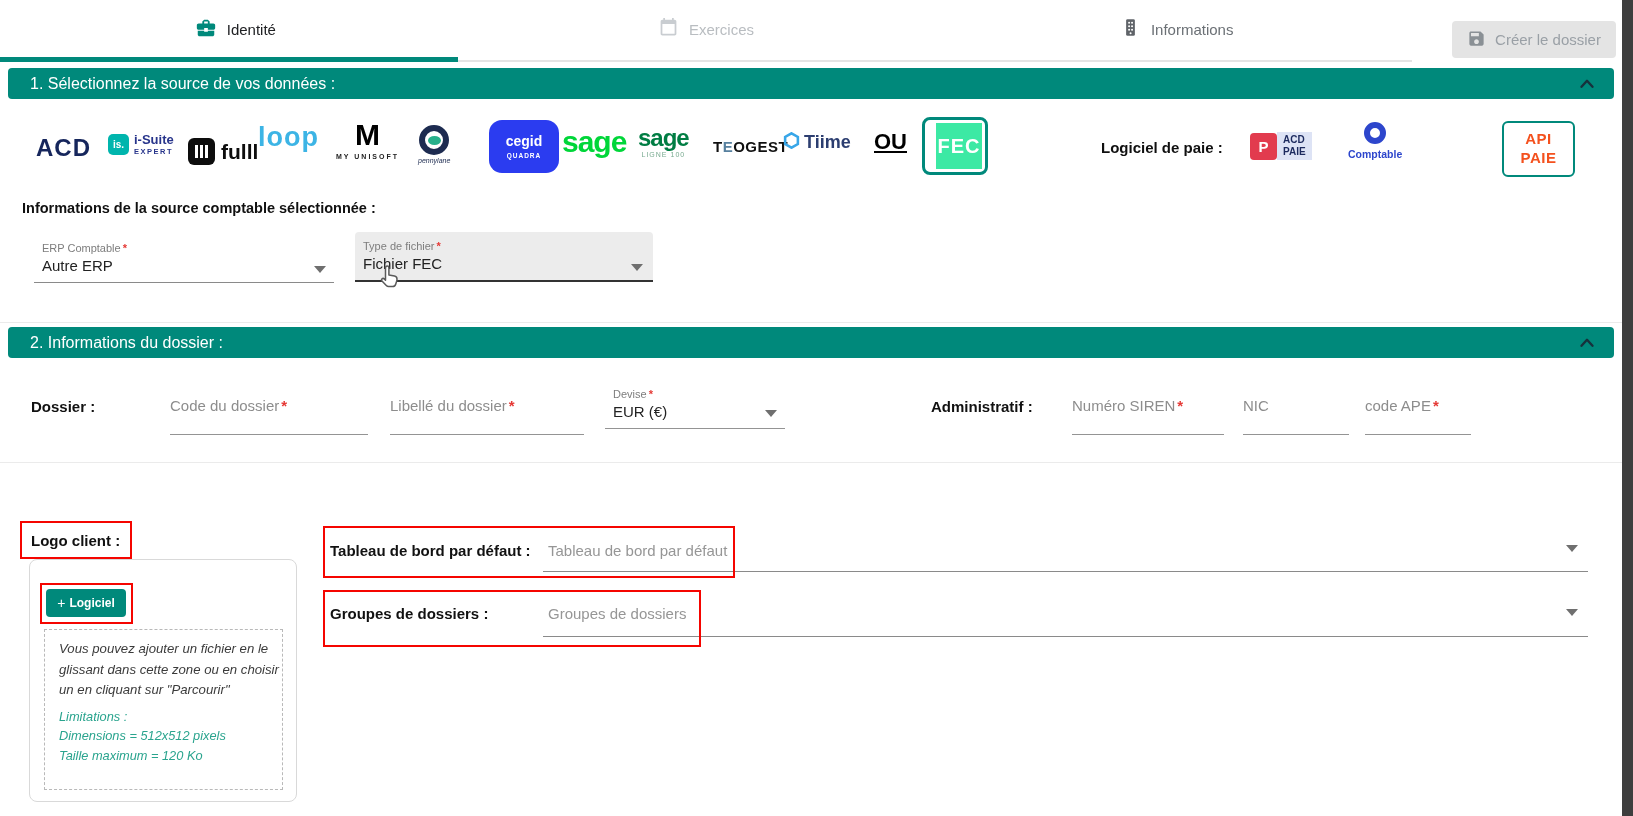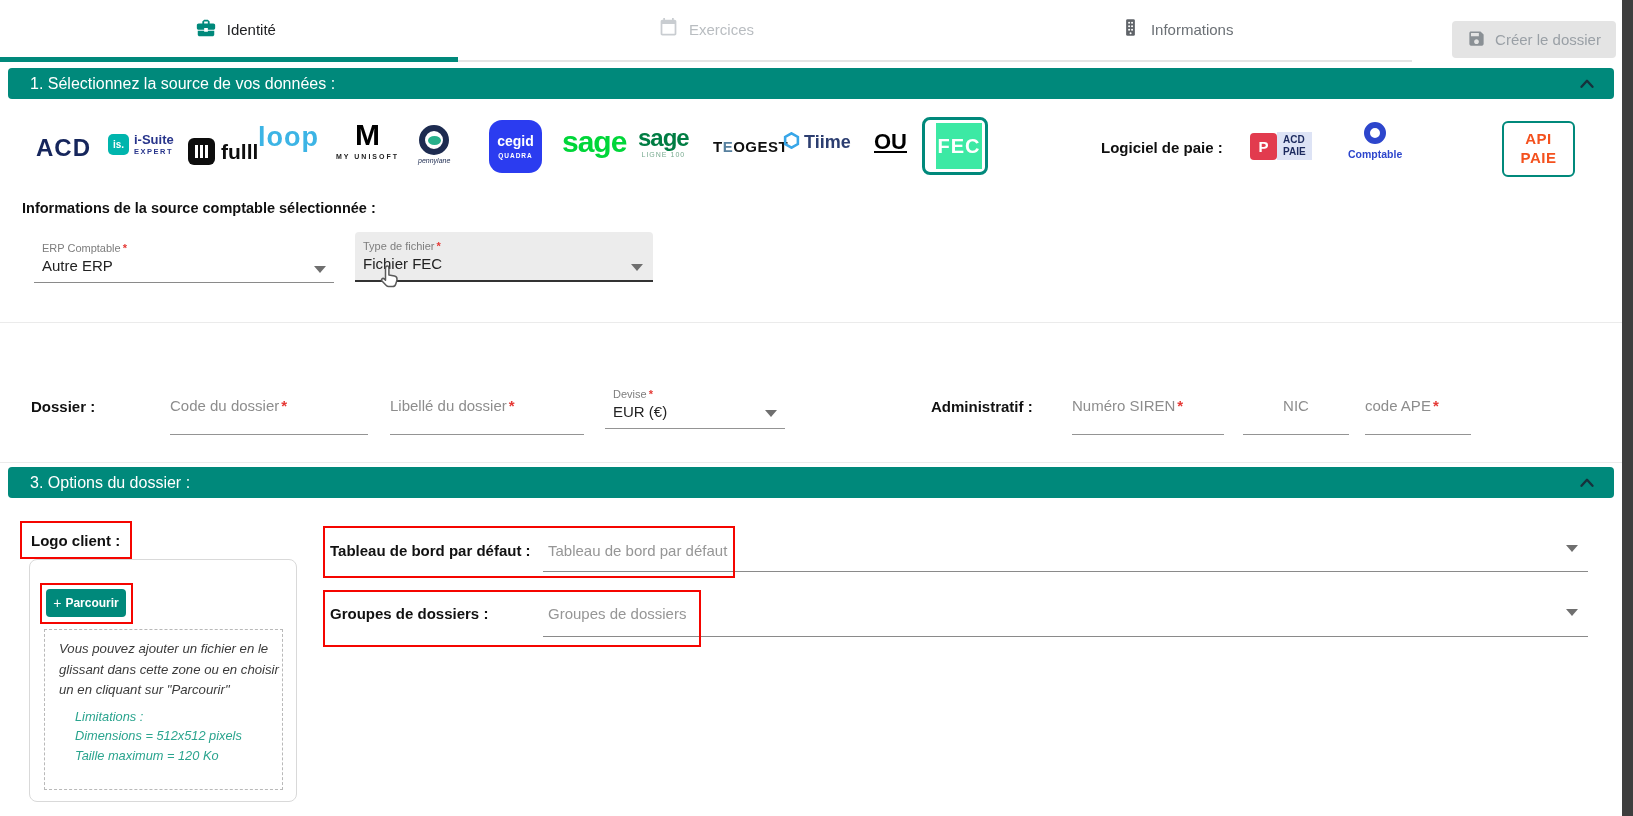--- a/index.html
+++ b/index.html
@@ -37,21 +37,21 @@
   .fulll-sq i { display:block; width:3px; height:13px; background:#fff; }
   .fulll-txt { font-size:21px; font-weight:800; color:#0d0d0d; }
   .loop-txt { font-size:27px; font-weight:700; color:#3cb4e5; letter-spacing:1px; }
   .myu { display:flex; flex-direction:column; align-items:center; }
   .myu-m { font-size:30px; font-weight:900; color:#000; line-height:1; }
   .myu-t { font-size:7px; font-weight:600; color:#222; letter-spacing:2px; margin-top:3px; }
   .penny { display:flex; flex-direction:column; align-items:center; }
   .penny-ring { width:30px; height:30px; border:6px solid #1d2b50; border-radius:50%; display:flex; align-items:center; justify-content:center; background:#fff; }
   .penny-dot { width:13px; height:9px; background:#27b08b; border-radius:50%; }
   .penny-t { font-size:7px; color:#1d2b50; margin-top:2px; font-style:italic; }
-  .cegid { width:53px; height:53px; background:#2b3cf0; border-radius:13px; display:flex; flex-direction:column; align-items:center; justify-content:center; }
+  .cegid { width:70px; height:53px; background:#2b3cf0; border-radius:13px; display:flex; flex-direction:column; align-items:center; justify-content:center; }
   .cegid-l1 { color:#fff; font-size:14px; font-weight:800; line-height:1.1; }
   .cegid-l2 { color:#fff; font-size:6.5px; font-weight:800; letter-spacing:1px; margin-top:2px; }
   .sage-txt { font-size:30px; font-weight:800; color:#00d639; letter-spacing:-1px; }
   .sage100 { display:flex; flex-direction:column; align-items:center; }
   .sage100-l1 { font-size:24px; font-weight:800; color:#007d43; letter-spacing:-1px; line-height:1; }
   .sage100-l2 { font-size:7px; color:#79ab90; letter-spacing:1px; margin-top:1px; }
   .teogest { font-size:15px; font-weight:900; color:#101010; letter-spacing:0.5px; }
   .teo-e { color:#57809f; }
   .tiime { display:flex; align-items:center; gap:4px; }
   .tiime-txt { font-size:18px; font-weight:800; color:#2c3e70; }
@@ -82,21 +82,21 @@
   .fld { position:absolute; height:44px; border-bottom:1px solid #949494; display:flex; align-items:center; padding-bottom:14px; font-size:15px; color:#8d8d8d; cursor:text; }
   .row-label { position:absolute; font-size:15px; font-weight:800; color:#111; }
 
   
   .redbox { position:absolute; border:2px solid #f50500; pointer-events:none; }
   .drop-card { position:absolute; left:29px; top:559px; width:268px; height:243px; border:1px solid #d9d9d9; border-radius:8px; background:#fff; }
   .parcourir { position:absolute; left:46px; top:589px; width:80px; height:28px; background:#00897b; border:none; border-radius:4px; color:#fff; font-size:12px; font-weight:700; font-family:inherit; display:flex; align-items:center; justify-content:center; gap:4px; cursor:pointer; }
   .parcourir .plus { font-size:14px; font-weight:400; }
   .dashed { position:absolute; left:44px; top:629px; width:239px; height:161px; border:1px dashed #b9b9b9; padding:9px 0 0 14px; }
   .dz-line { font-style:italic; font-size:13.2px; color:#3b3b3b; line-height:20.5px; }
-  .dz-lim { font-style:italic; font-size:12.8px; color:#2aa48e; line-height:19.5px;margin-left:16px; }
+  .dz-lim { font-style:italic; font-size:12.8px; color:#2aa48e; line-height:19.5px; }
   .dz-lim-first { margin-top:6px; }
   .ph { position:absolute; font-size:15px; color:#969696; cursor:pointer; }
   .uline { position:absolute; height:1px; background:#8a8a8a; }
 </style>
 </head>
 <body>
 
 <div class="app">
 
   <div class="tabbar">
@@ -252,20 +252,28 @@
   </div>
 
   <span class="hand">
     <svg width="24" height="27" viewBox="0 0 24 27">
         <path d="M8.5 14.5V4.8a1.7 1.7 0 0 1 3.4 0v7.2l5.6 1.1a3.1 3.1 0 0 1 2.5 3c0 .5-.06 1-.2 1.5l-1.1 3.7a3.3 3.3 0 0 1-3.2 2.3h-3.9a3.3 3.3 0 0 1-2.3-1l-4.3-4.5a1.55 1.55 0 0 1 2.2-2.2l1.3 1.3z" fill="#fff" stroke="#5a5a5a" stroke-width="1.5" stroke-linejoin="round"></path>
       </svg>
   </span>
 
   <div class="sep-line" style="top:322px;"></div>
 
+  <div class="hdr" style="top:327px;">
+    <span>2. Informations du dossier :</span>
+    <span class="chev">
+      <svg width="22" height="22" viewBox="0 0 24 24">
+          <polyline points="6,15 12,8.5 18,15" fill="none" stroke="#16323c" stroke-width="2.6" stroke-linecap="round" stroke-linejoin="round"></polyline>
+        </svg>
+    </span>
+  </div>
 
   <div class="row-label" style="left:31px; top:398px;">Dossier :</div>
 
   <div class="fld" style="left:170px; top:391px; width:198px;">
     <span>Code du dossier</span>
       <span class="req">*</span>
   </div>
 
   <div class="fld" style="left:390px; top:391px; width:194px;">
     <span>Libellé du dossier</span>
@@ -278,48 +286,40 @@
     <span class="arr" style="right:8px; top:26px;"></span>
   </div>
 
   <div class="row-label" style="left:931px; top:398px;">Administratif :</div>
 
   <div class="fld" style="left:1072px; top:391px; width:152px;">
     <span>Numéro SIREN</span>
       <span class="req">*</span>
   </div>
 
-  <div class="fld" style="left:1243px; top:391px; width:106px;justify-content:center;">
+  <div class="fld" style="left:1243px; top:391px; width:106px;">
     <span>NIC</span>
   </div>
 
   <div class="fld" style="left:1365px; top:391px; width:106px;">
     <span>code APE</span>
       <span class="req">*</span>
   </div>
 
   <div class="sep-line" style="top:462px;"></div>
 
-  <div class="hdr" style="top:467px;">
-    <span>3. Options du dossier :</span>
-    <span class="chev">
-      <svg width="22" height="22" viewBox="0 0 24 24">
-          <polyline points="6,15 12,8.5 18,15" fill="none" stroke="#16323c" stroke-width="2.6" stroke-linecap="round" stroke-linejoin="round"></polyline>
-        </svg>
-    </span>
-  </div>
 
   <div class="row-label" style="left:31px; top:532px;">Logo client :</div>
   <div class="redbox" style="left:20px; top:521px; width:112px; height:38px;"></div>
 
   <div class="drop-card"></div>
 
   <button class="parcourir">
     <span class="plus">+</span>
-    <span>Parcourir</span>
+    <span>Logiciel</span>
   </button>
   <div class="redbox" style="left:40px; top:583px; width:93px; height:41px;"></div>
 
   <div class="dashed">
     <div class="dz-line">Vous pouvez ajouter un fichier en le</div>
     <div class="dz-line">glissant dans cette zone ou en choisir</div>
     <div class="dz-line">un en cliquant sur "Parcourir"</div>
     <div class="dz-lim dz-lim-first">Limitations :</div>
     <div class="dz-lim">Dimensions = 512x512 pixels</div>
     <div class="dz-lim">Taille maximum = 120 Ko</div>

